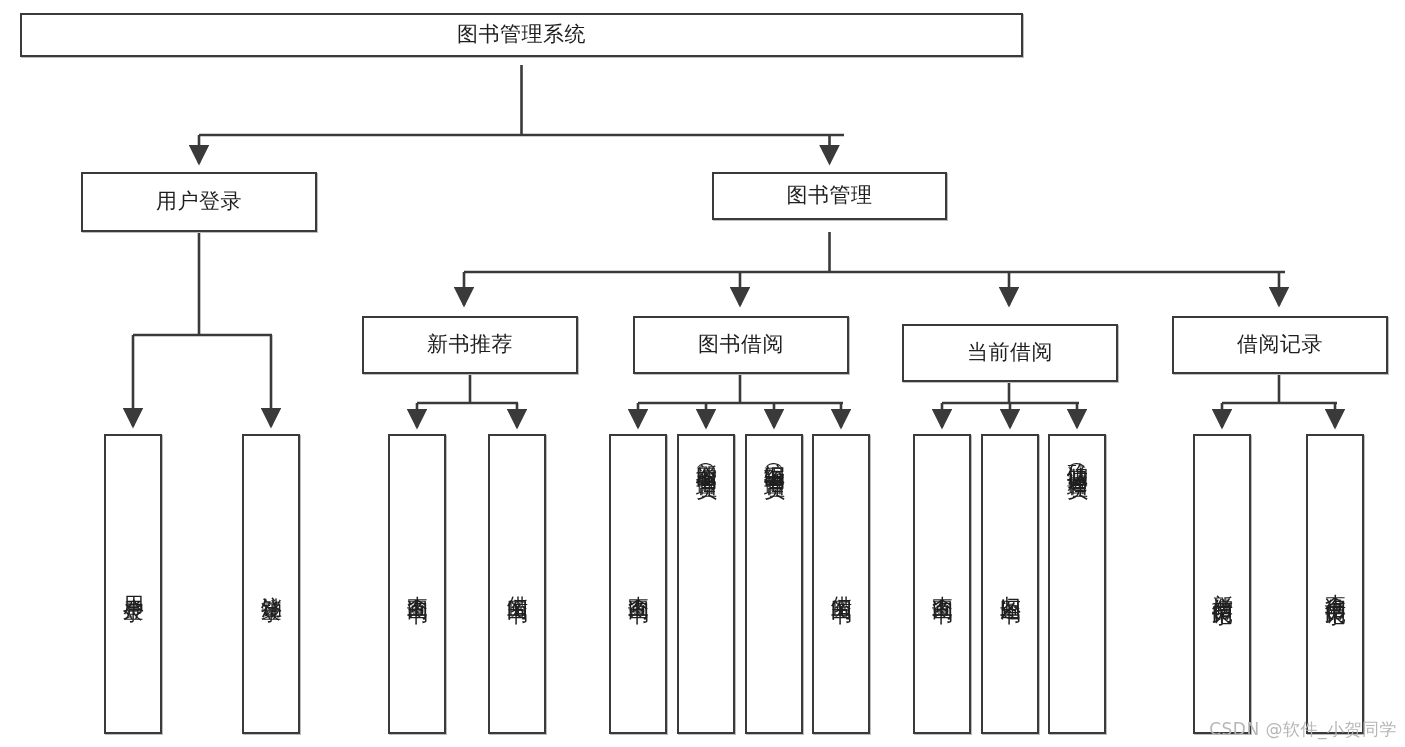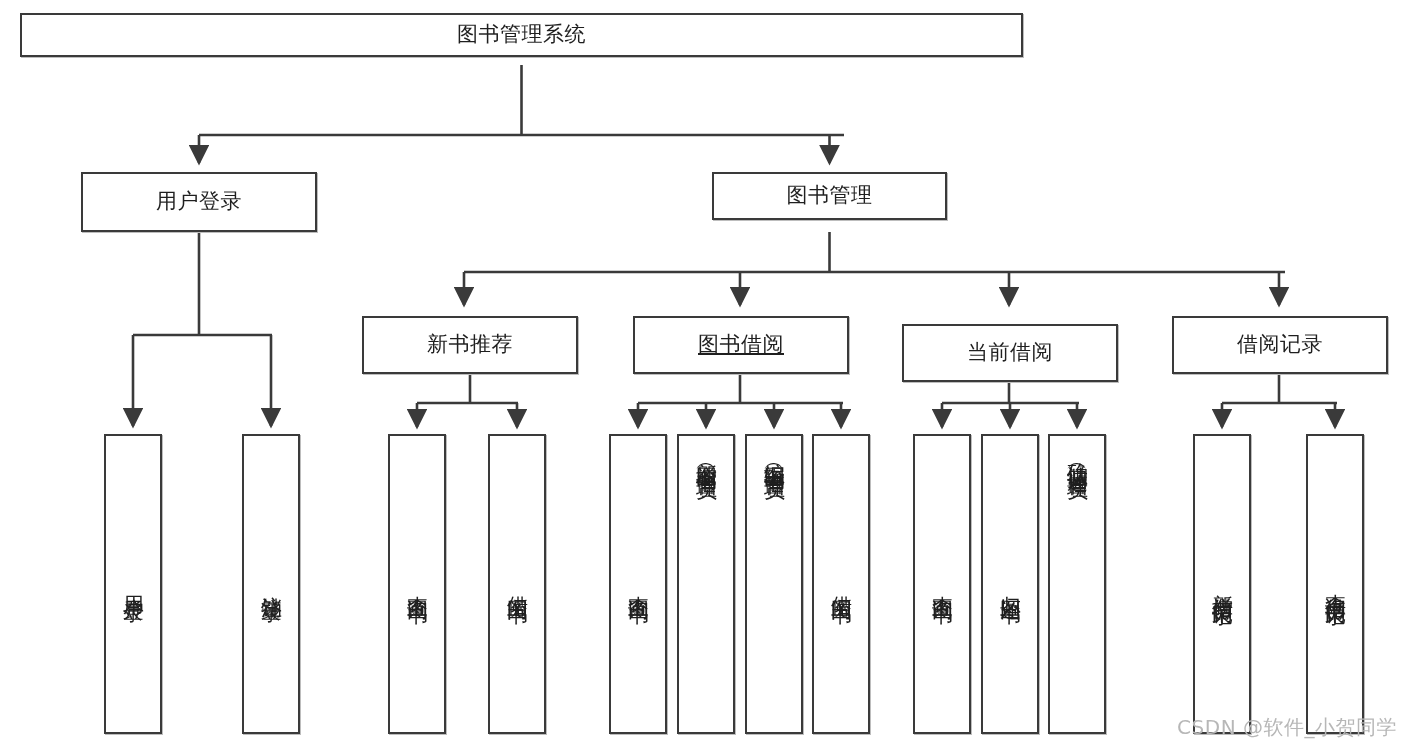--- a/index.html
+++ b/index.html
@@ -61,21 +61,21 @@
     max-height: 100%;
   }
   .node.vertical.centered {
     align-items: center;
     padding-top: 0;
   }
   #watermark {
     position: absolute;
     right: 8px;
     bottom: 6px;
-    font-size: 20px;
+    font-size: 17px;
     color: #b7b7b7;
     letter-spacing: 0.5px;
     z-index: 5;
     white-space: nowrap;
     font-family: "DejaVu Sans", "Liberation Sans", sans-serif;
   }
 </style>
 </head>
 <body>
 
@@ -140,21 +140,21 @@
   </div>
 
   <div class="node horizontal" style="left:712px; top:172px; width:235px; height:48px;">
     <span class="node-label">图书管理</span>
   </div>
 
   <div class="node horizontal" style="left:362px; top:316px; width:216px; height:58px;">
     <span class="node-label">新书推荐</span>
   </div>
 
-  <div class="node horizontal" style="left:633px; top:316px; width:216px; height:58px;text-decoration:underline;">
+  <div class="node horizontal" style="left:633px; top:316px; width:216px; height:58px;">
     <span class="node-label">图书借阅</span>
   </div>
 
   <div class="node horizontal" style="left:902px; top:324px; width:216px; height:58px;">
     <span class="node-label">当前借阅</span>
   </div>
 
   <div class="node horizontal" style="left:1172px; top:316px; width:216px; height:58px;">
     <span class="node-label">借阅记录</span>
   </div>

